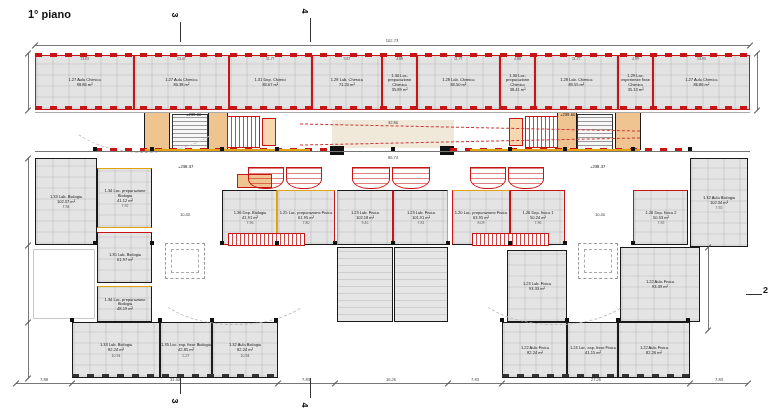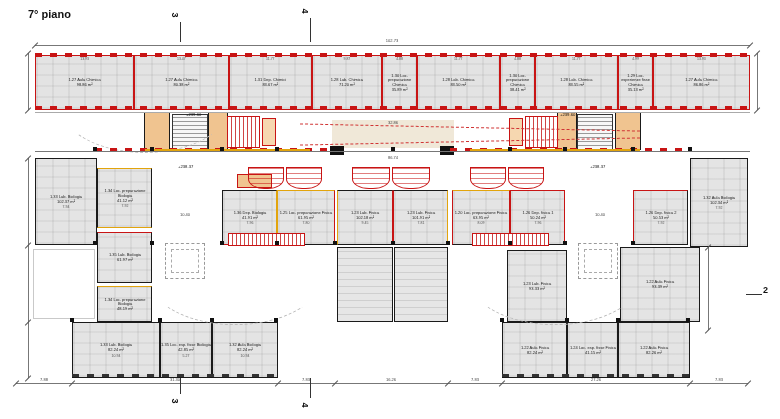--- a/index.html
+++ b/index.html
@@ -32,21 +32,21 @@
   .dimtxt{font-size:7px;color:#444;transform:translateX(-50%) scale(.58);white-space:nowrap;}
   .lvl{font-size:7px;color:#111;transform:scale(.6);transform-origin:left top;white-space:nowrap;}
   .marker{font-size:9px;font-weight:bold;color:#111;}
   .tick{width:8px;height:1px;background:#555;transform:rotate(-45deg);}
   .dline{background:#777;}
 </style>
 </head>
 <body>
 
 <div id="stage">
-  <div class="title">7° piano</div>
+  <div class="title">1° piano</div>
   <div class="atrio">ATRIO</div>
 <div style="left: 33px; top: 249px; width: 62px; height: 70px; border: 1px solid rgb(201, 201, 201); box-sizing: border-box;"></div>
     <div style="left: 35px; top: 55px; width: 715px; height: 55px; border: 2px solid rgb(200, 20, 20); box-sizing: border-box;"></div>
     <div class="room" style="left: 35px; top: 55px; width: 98.6px; height: 55px; background: repeating-linear-gradient(90deg, rgba(0, 0, 0, 0.05) 0px, rgba(0, 0, 0, 0.05) 2px, transparent 2px, transparent 16px), repeating-linear-gradient(0deg, rgba(0, 0, 0, 0.043) 0px, rgba(0, 0, 0, 0.043) 2px, transparent 2px, transparent 11px) rgb(227, 227, 227); border: 1.5px solid rgb(200, 20, 20); box-sizing: border-box;">
       <div class="rlabel">
         <span class="nm">1.27 Aula Chimica</span>
         <span class="ar">98.86 m²</span>
       </div>
       <div class="bdim">13.93</div>
     </div>

